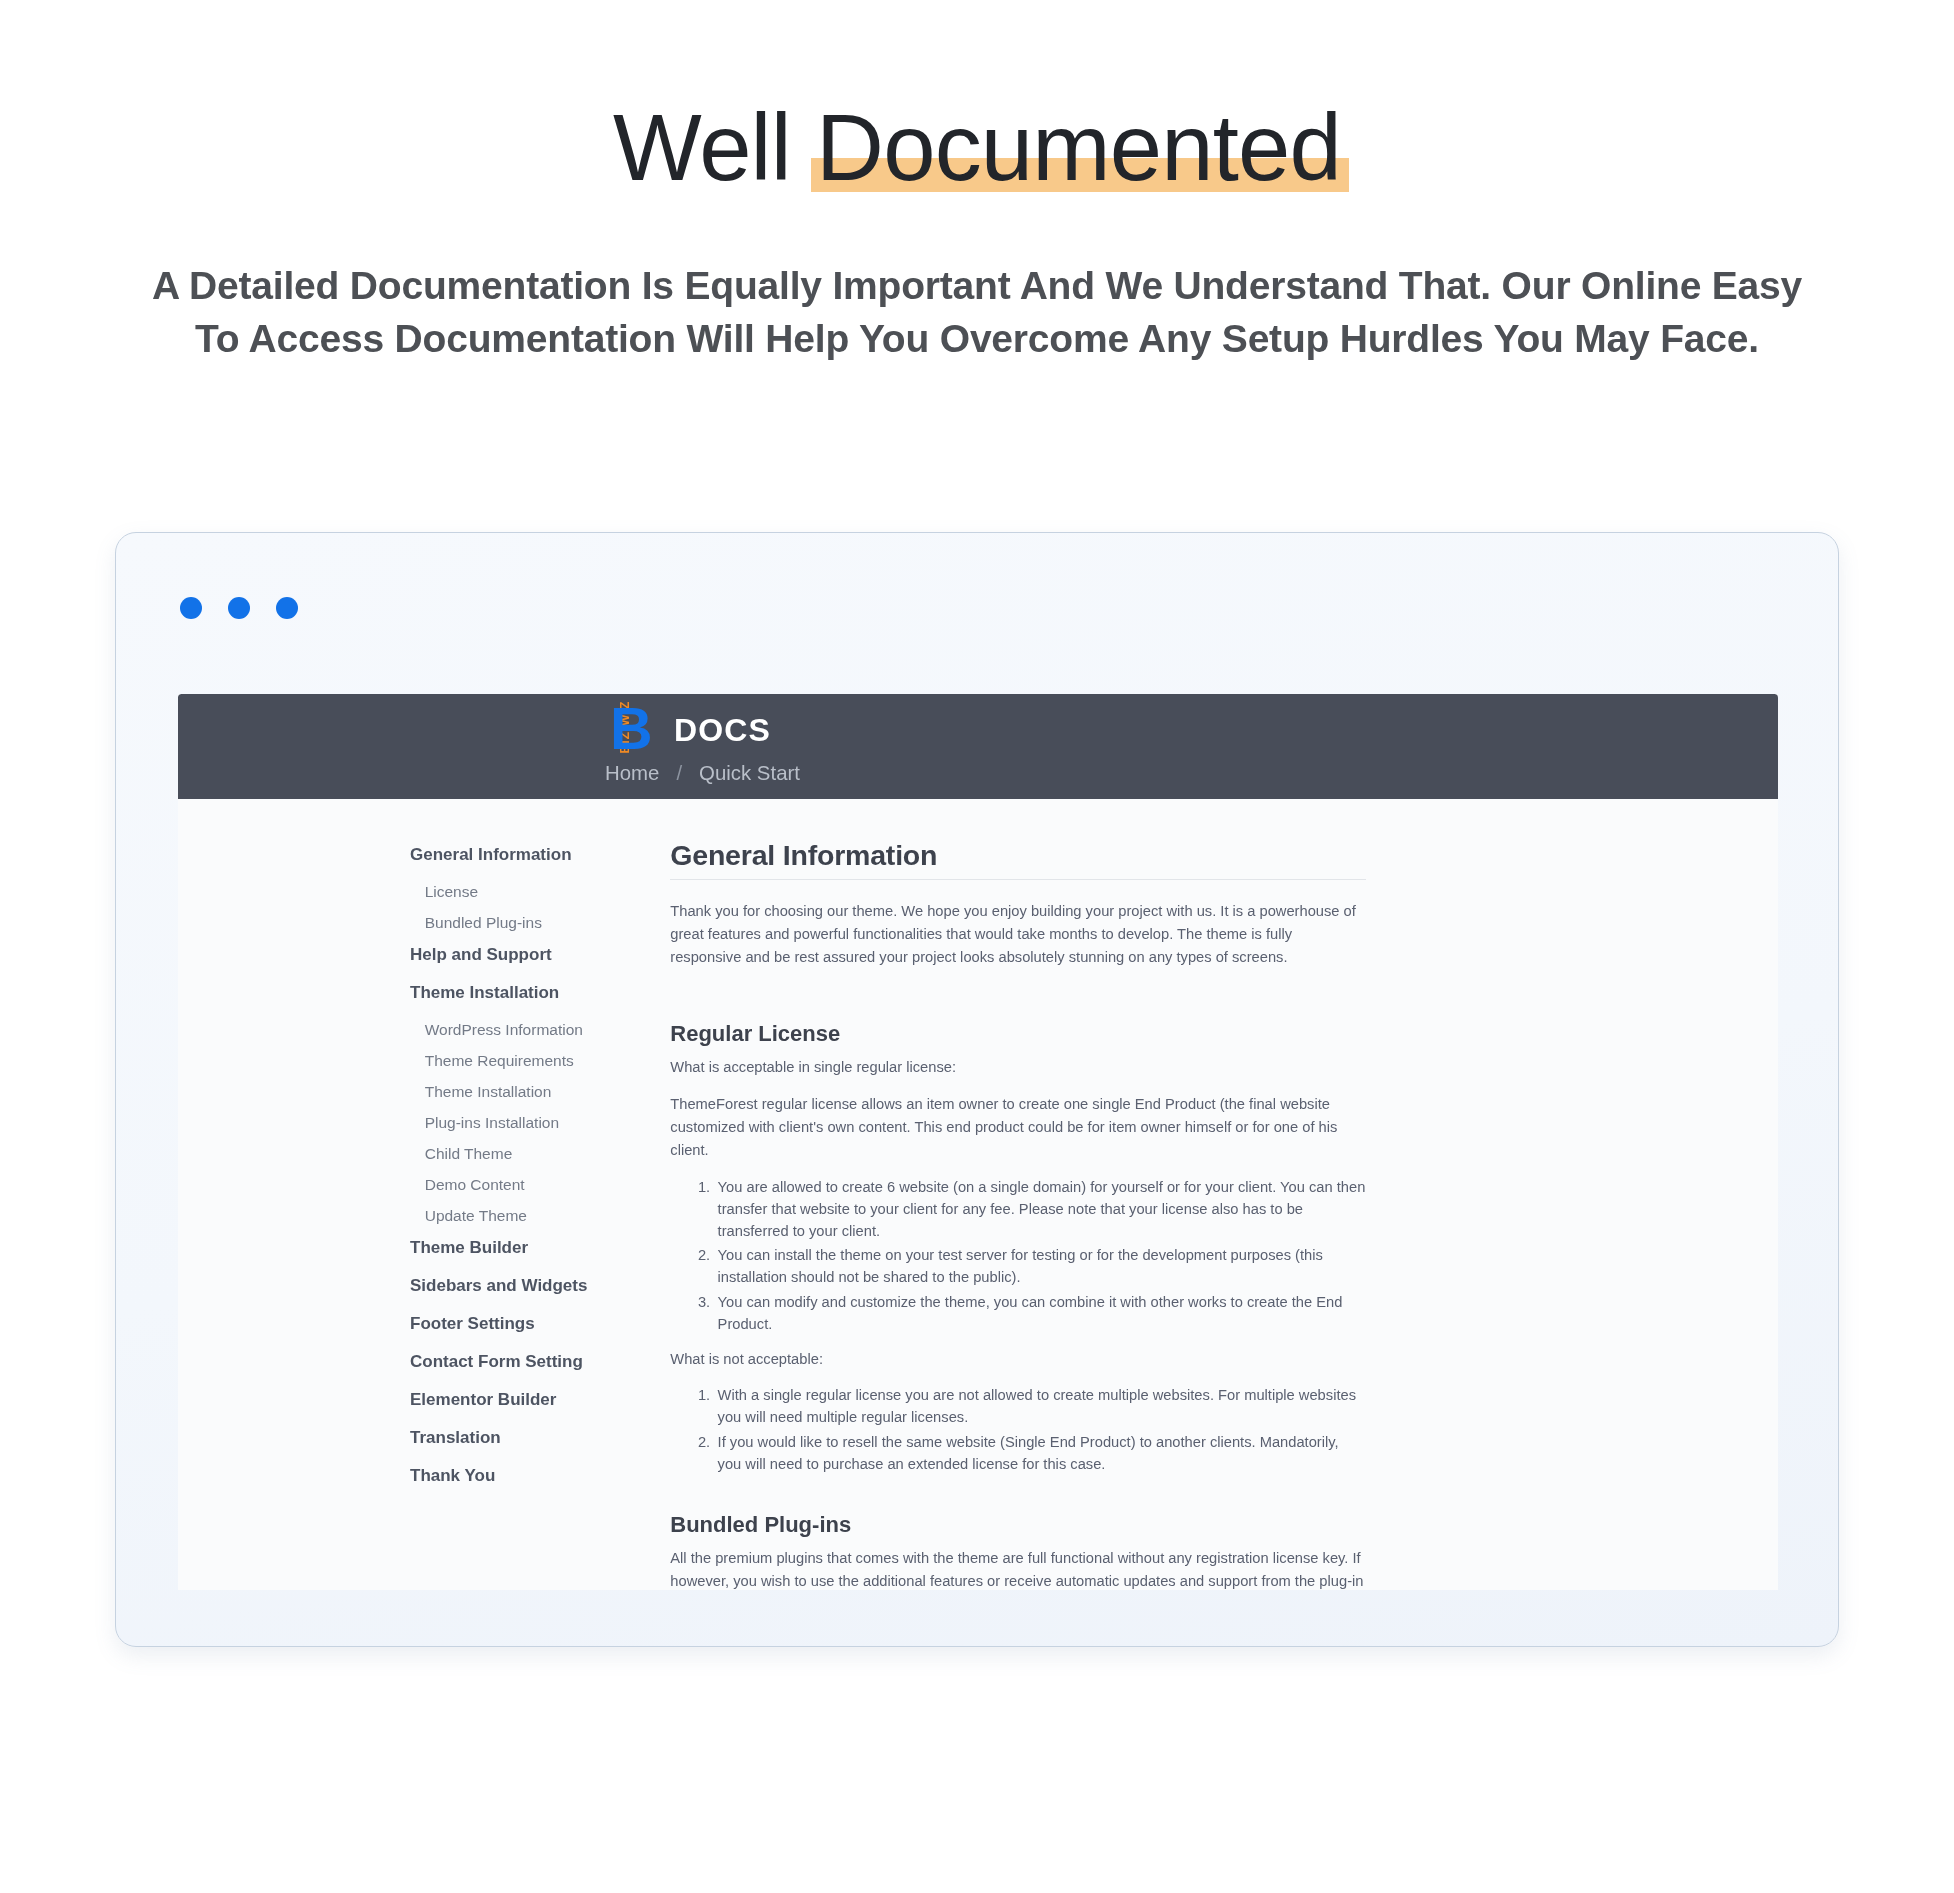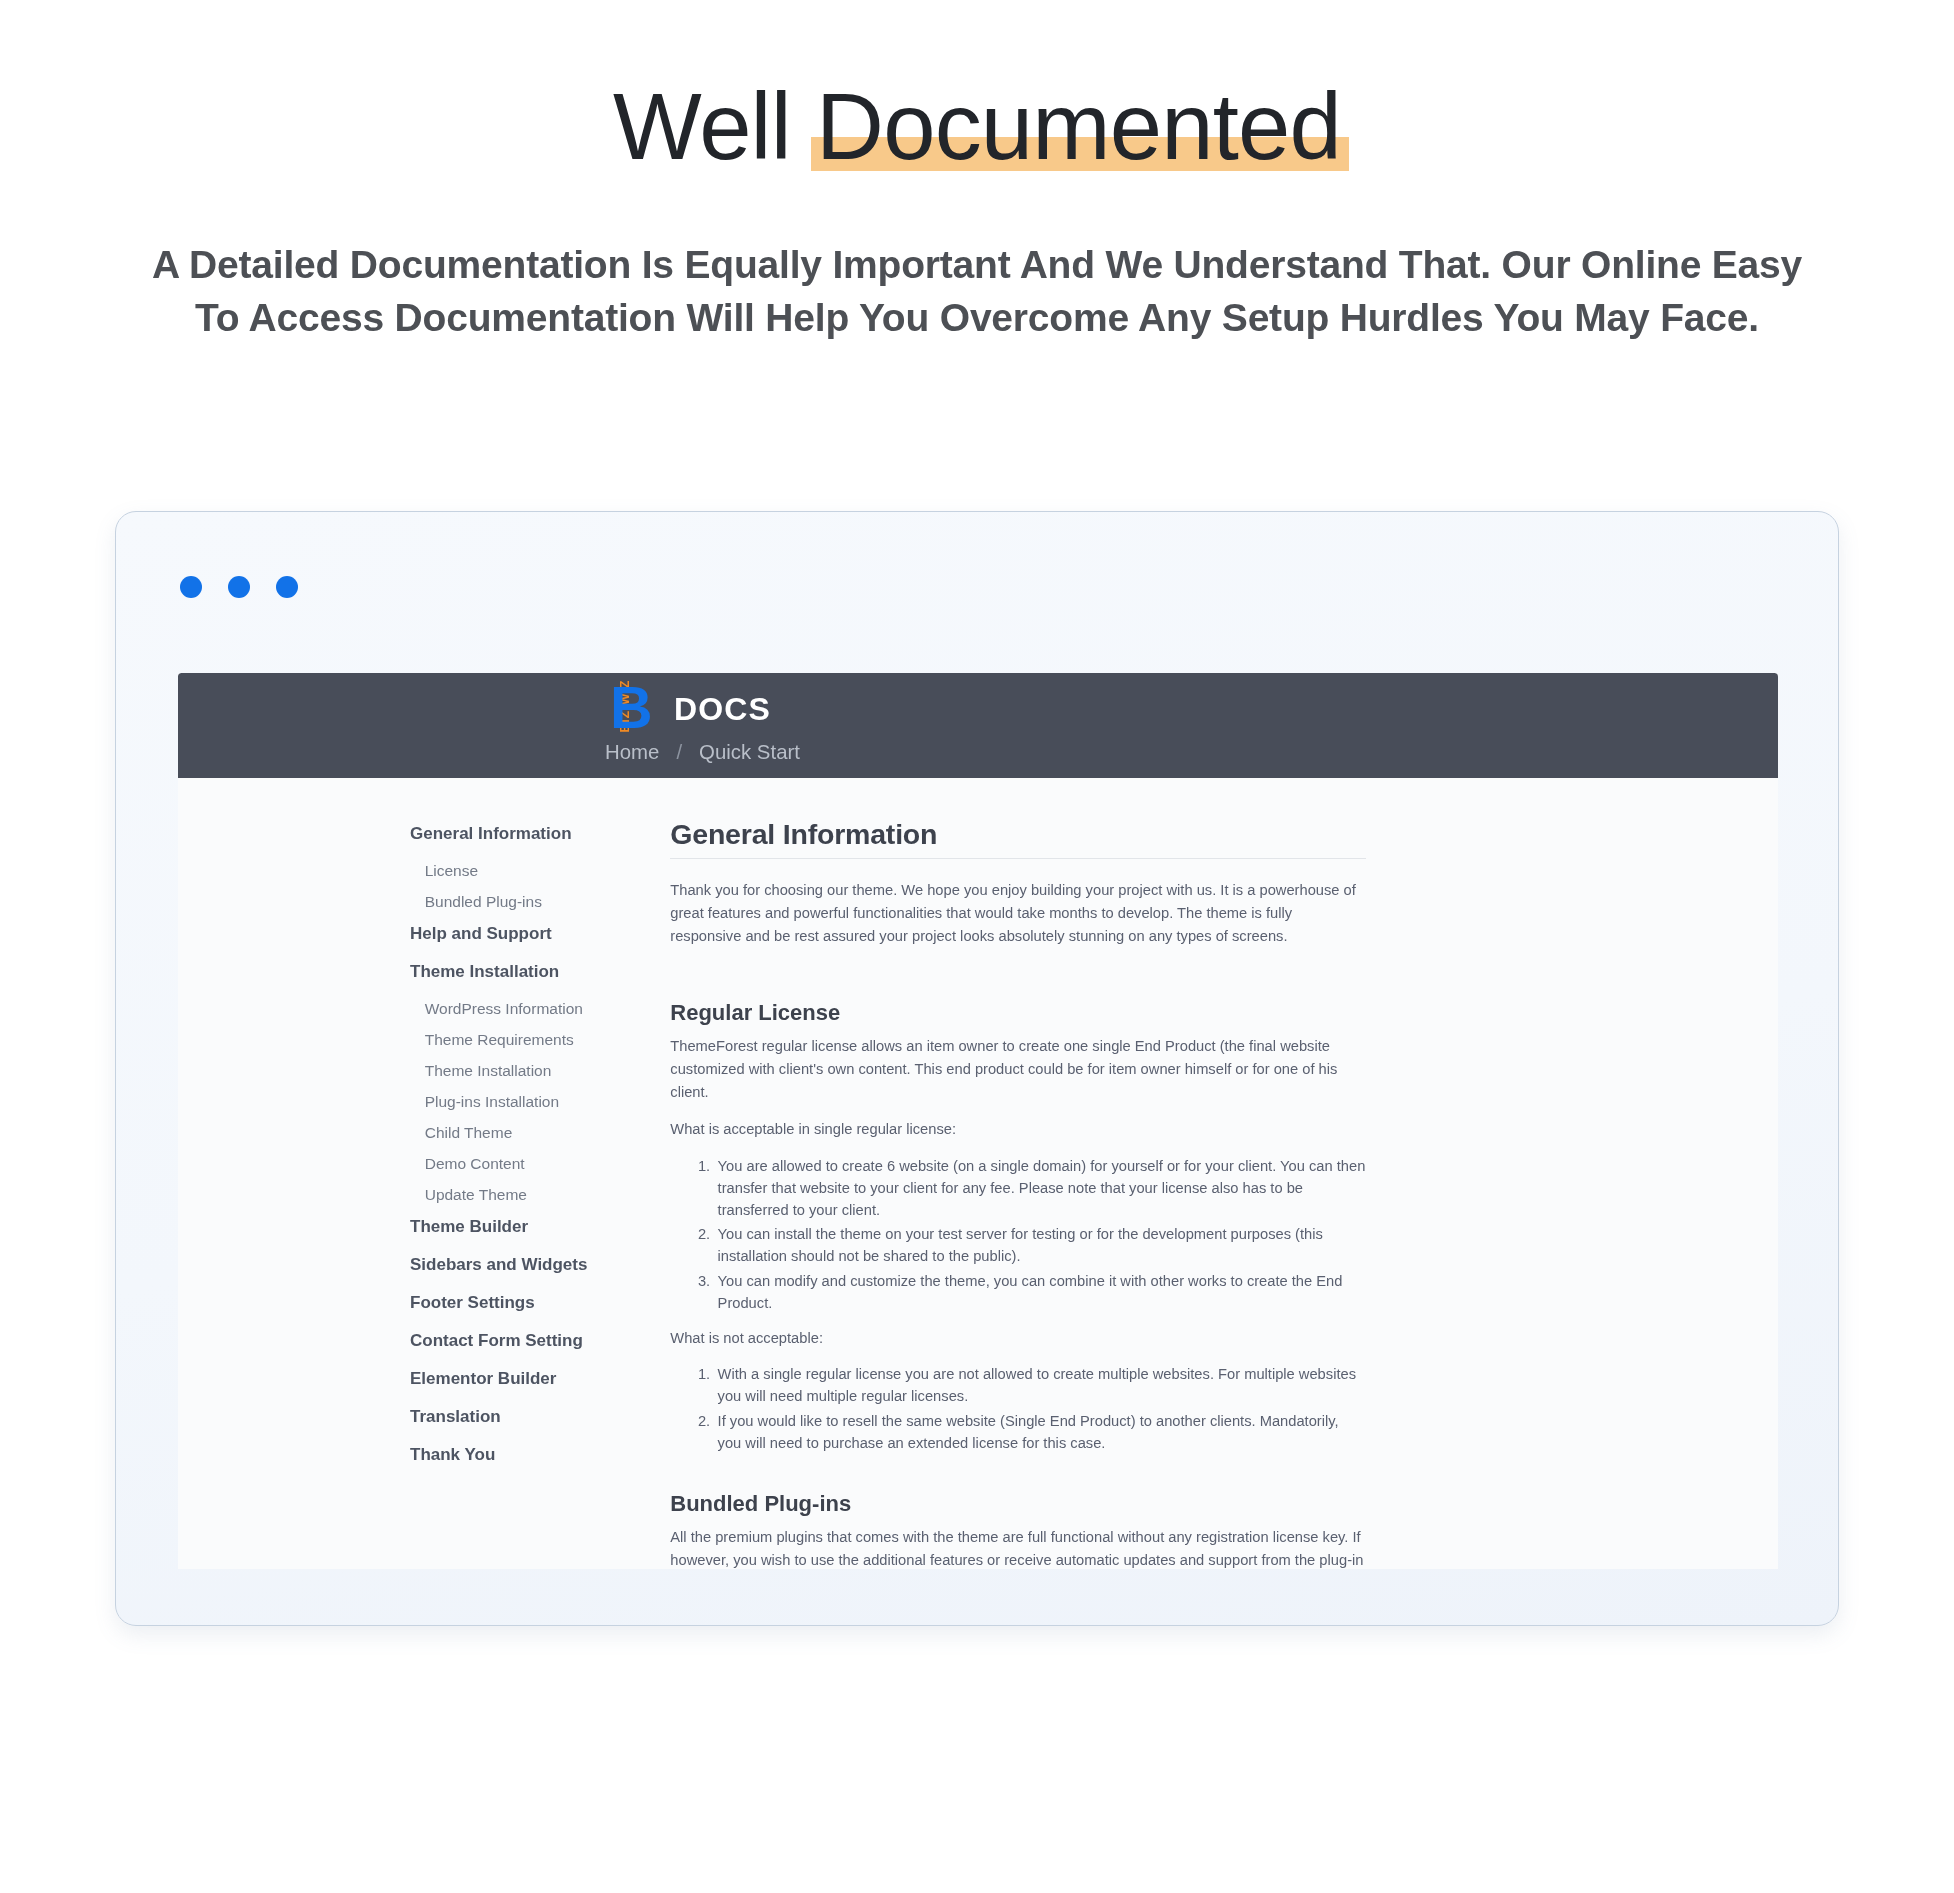--- a/index.html
+++ b/index.html
@@ -10,21 +10,21 @@
     width: 1954px;
     height: 1893px;
     background: #ffffff;
     font-family: "Liberation Sans", sans-serif;
     overflow: hidden;
   }
 
   
   .hero {
     width: 100%;
-    padding-top: 80px;
+    padding-top: 101px;
     text-align: center;
   }
   .hero-title {
     font-size: 94px;
     font-weight: 400;
     color: #22252a;
     letter-spacing: -0.8px;
     line-height: 1.0;
     margin: 0;
     white-space: nowrap;
@@ -295,22 +295,22 @@
 
         <main class="content">
 
           <h2 class="h2">General Information</h2>
           <div class="rule"></div>
           <p class="p">Thank you for choosing our theme. We hope you enjoy building your project with us. It is a powerhouse of great features and powerful functionalities that would take months to develop. The theme is fully responsive and be rest assured your project looks absolutely stunning on any types of screens.</p>
 
           <div class="gap-lg"></div>
 
           <h3 class="h3">Regular License</h3>
+          <p class="p">What is acceptable in single regular license:</p>
           <p class="p">ThemeForest regular license allows an item owner to create one single End Product (the final website customized with client's own content. This end product could be for item owner himself or for one of his client.</p>
-          <p class="p">What is acceptable in single regular license:</p>
           <ol class="list">
             <li>You are allowed to create 6 website (on a single domain) for yourself or for your client. You can then transfer that website to your client for any fee. Please note that your license also has to be transferred to your client.</li>
             <li>You can install the theme on your test server for testing or for the development purposes (this installation should not be shared to the public).</li>
             <li>You can modify and customize the theme, you can combine it with other works to create the End Product.</li>
           </ol>
           <p class="p">What is not acceptable:</p>
           <ol class="list">
             <li>With a single regular license you are not allowed to create multiple websites. For multiple websites you will need multiple regular licenses.</li>
             <li>If you would like to resell the same website (Single End Product) to another clients. Mandatorily, you will need to purchase an extended license for this case.</li>
           </ol>

